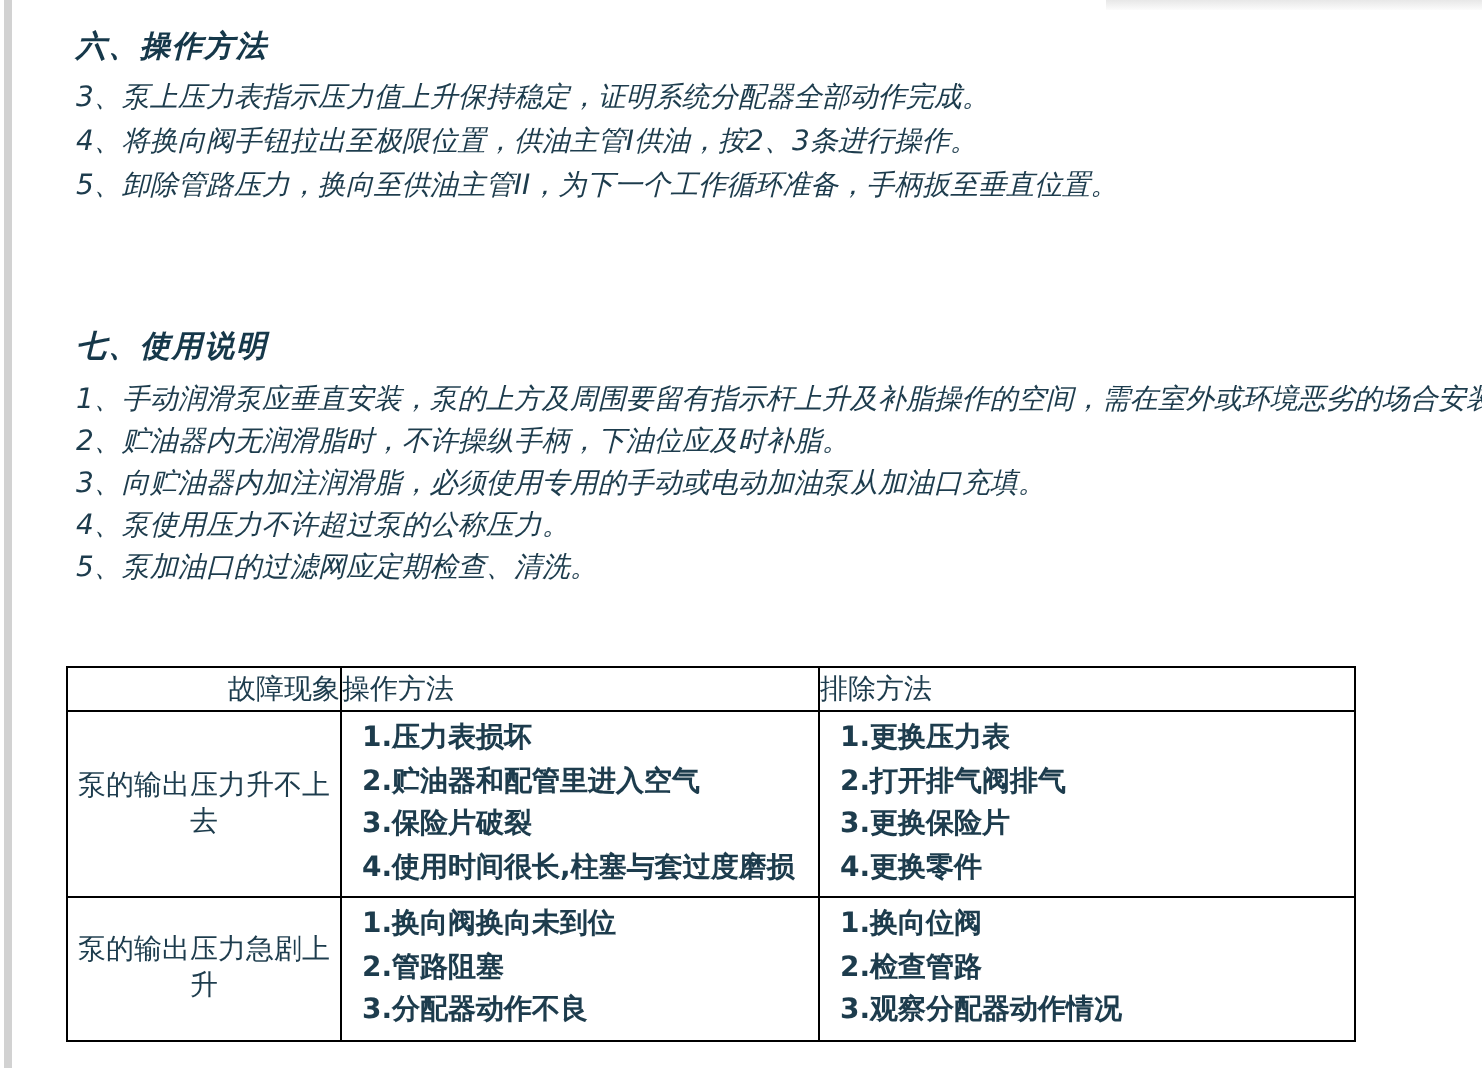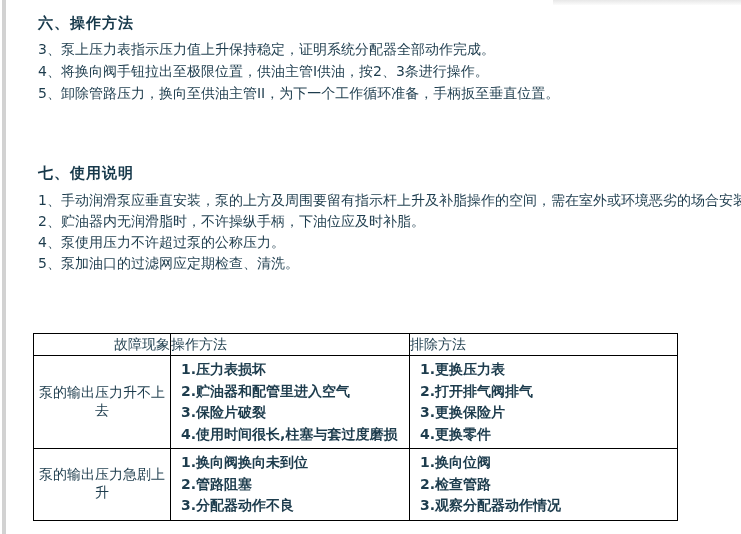--- a/index.html
+++ b/index.html
@@ -15,21 +15,21 @@
     position: absolute; left: 2px; top: 0;
     width: 4px; height: 534px;
     background: #d2d2d2;
   }
   .artifact {
     position: absolute; top: 0; left: 553px;
     width: 188px; height: 5px;
     background: linear-gradient(to bottom, #e3e3e3, #fbfbfb);
     opacity: 0.85;
   }
-  .section { position: absolute; left: 38px; right: 1px; }
+  .section { position: absolute; left: 38px; right: 1px; font-style: italic; }
   .section-1 { top: 12px; }
   .section-2 { top: 162px; }
   .sec-heading {
     font-size: 15px; font-weight: bold;
     color: #16384a;
     line-height: 22px;
     letter-spacing: 1px;
     margin: 0;
   }
   .sec-lines { margin-top: 4px; }
@@ -80,20 +80,21 @@
     <div class="sec-line">4、将换向阀手钮拉出至极限位置，供油主管I供油，按2、3条进行操作。</div>
     <div class="sec-line">5、卸除管路压力，换向至供油主管II，为下一个工作循环准备，手柄扳至垂直位置。</div>
   </div>
 </div>
 
 <div class="section section-2">
   <div class="sec-heading">七、使用说明</div>
   <div class="sec-lines">
     <div class="sec-line">1、手动润滑泵应垂直安装，泵的上方及周围要留有指示杆上升及补脂操作的空间，需在室外或环境恶劣的场合安装时，应将泵置于防</div>
     <div class="sec-line">2、贮油器内无润滑脂时，不许操纵手柄，下油位应及时补脂。</div>
+    <div class="sec-line">3、向贮油器内加注润滑脂，必须使用专用的手动或电动加油泵从加油口充填。</div>
     <div class="sec-line">4、泵使用压力不许超过泵的公称压力。</div>
     <div class="sec-line">5、泵加油口的过滤网应定期检查、清洗。</div>
   </div>
 </div>
 
 <table class="fault-table">
   <thead>
     <tr>
       <th class="col-a th-center">故障现象</th>
       <th class="col-b th-left">操作方法</th>

